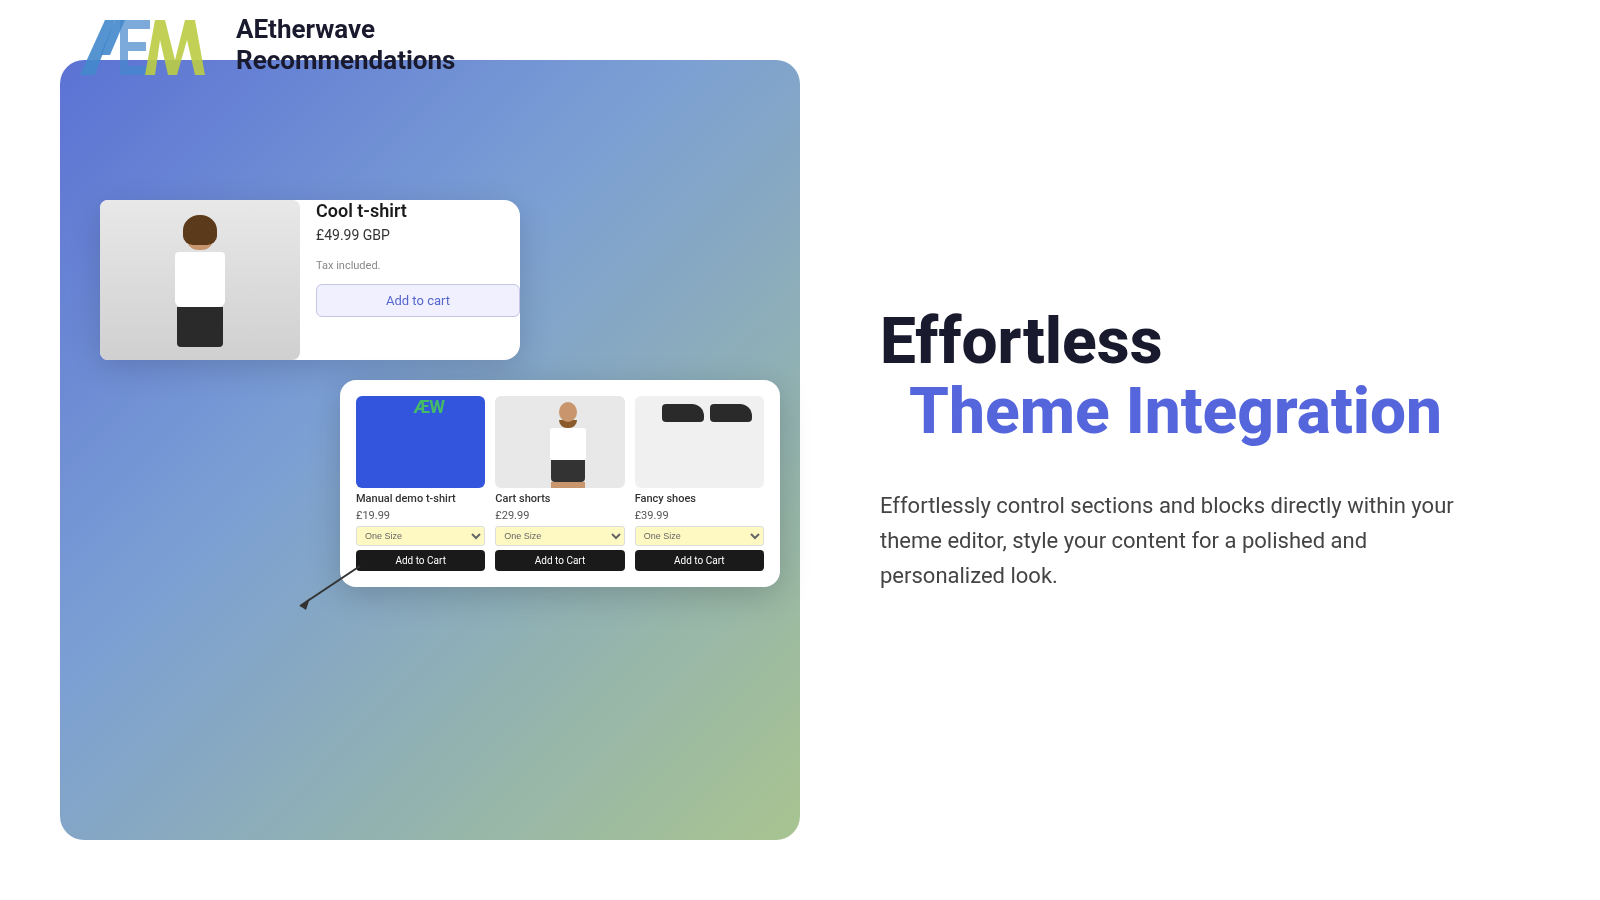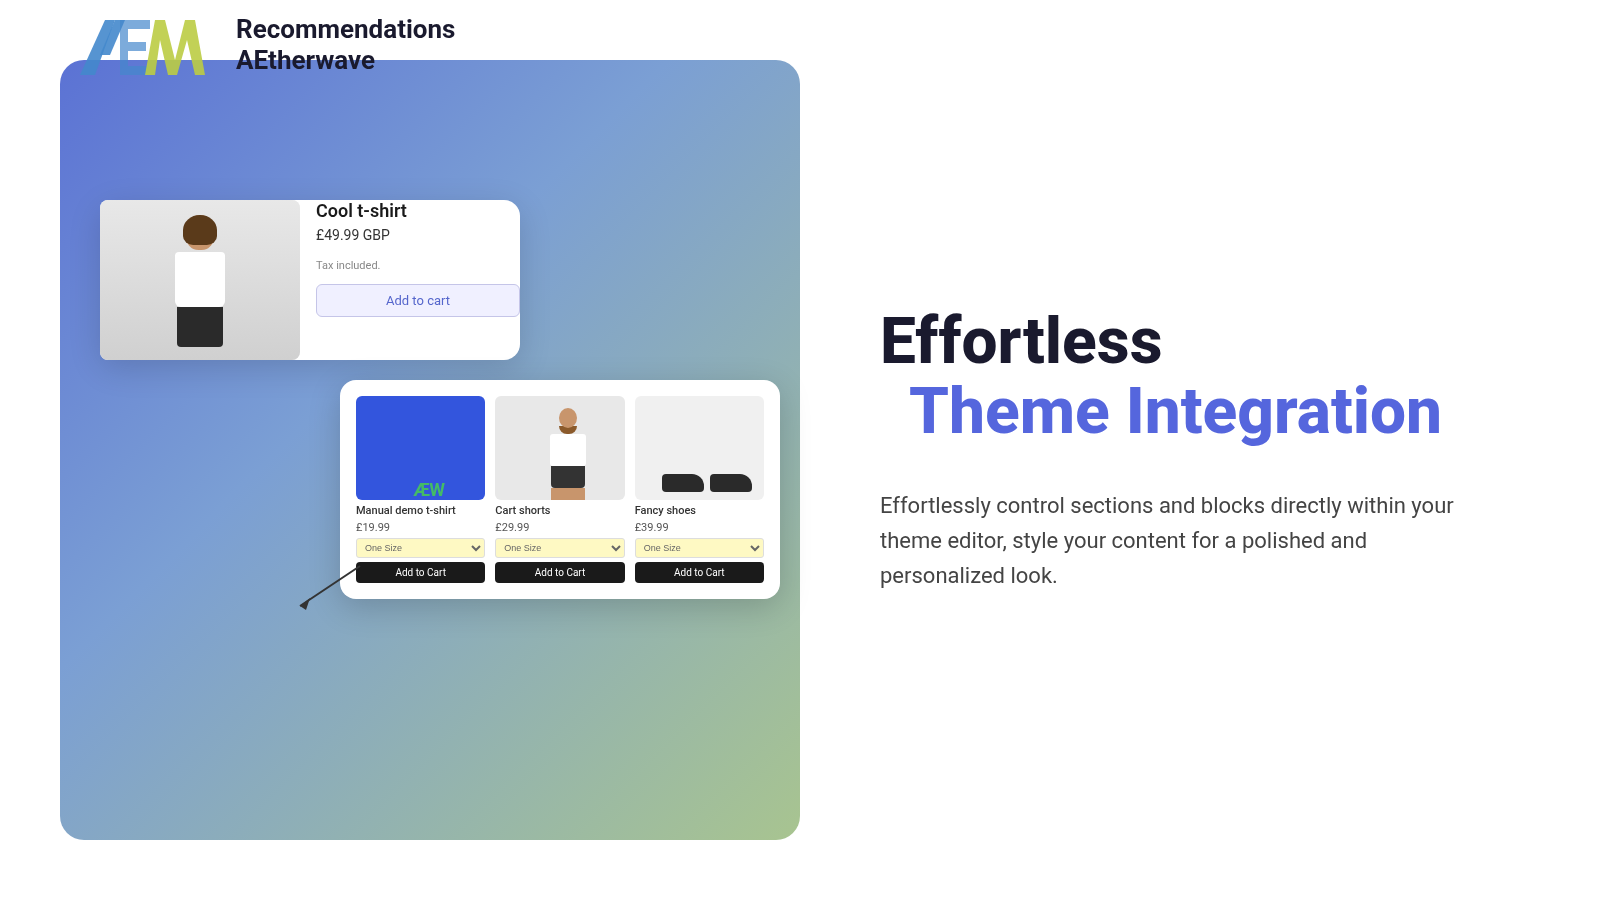--- a/index.html
+++ b/index.html
@@ -193,25 +193,25 @@
     }
 
     .reco-item {
       display: flex;
       flex-direction: column;
       gap: 4px;
     }
 
     .reco-img {
       width: 100%;
-      height: 104px;
+      height: 92px;
       border-radius: 6px;
       overflow: hidden;
       display: flex;
-      align-items: flex-end;
+      align-items: flex-start;
       justify-content: center;
       padding-left: 16px;
     }
 
     .reco-img-tshirt {
       background: #3355dd;
     }
 
     .reco-img-shorts {
       background: #e8e8e8;
@@ -387,22 +387,22 @@
       <polygon points="55,20 65,20 50,55 40,55" fill="#4488cc" opacity="0.9"></polygon>
 
       <rect x="60" y="20" width="8" height="55" fill="#4488cc" opacity="0.7"></rect>
       <rect x="68" y="20" width="22" height="9" fill="#4488cc" opacity="0.7"></rect>
       <rect x="68" y="42" width="18" height="9" fill="#4488cc" opacity="0.7"></rect>
       <rect x="68" y="66" width="22" height="9" fill="#4488cc" opacity="0.7"></rect>
 
       <polygon points="95,20 105,20 115,60 125,20 135,20 145,75 135,75 127,40 117,75 108,75 100,40 95,75 85,75" fill="#bbcc44" opacity="0.9"></polygon>
     </svg>
     <div>
+      <div class="logo-text">AEtherwave</div>
       <div class="logo-text">Recommendations</div>
-      <div class="logo-text">AEtherwave</div>
     </div>
   </div>
 
   <div class="product-card">
     <div class="product-card-inner">
       <div class="product-image-main">
         <div class="woman-figure">
           <div class="woman-body">
             <div class="woman-head">
               <div class="woman-hair"></div>

